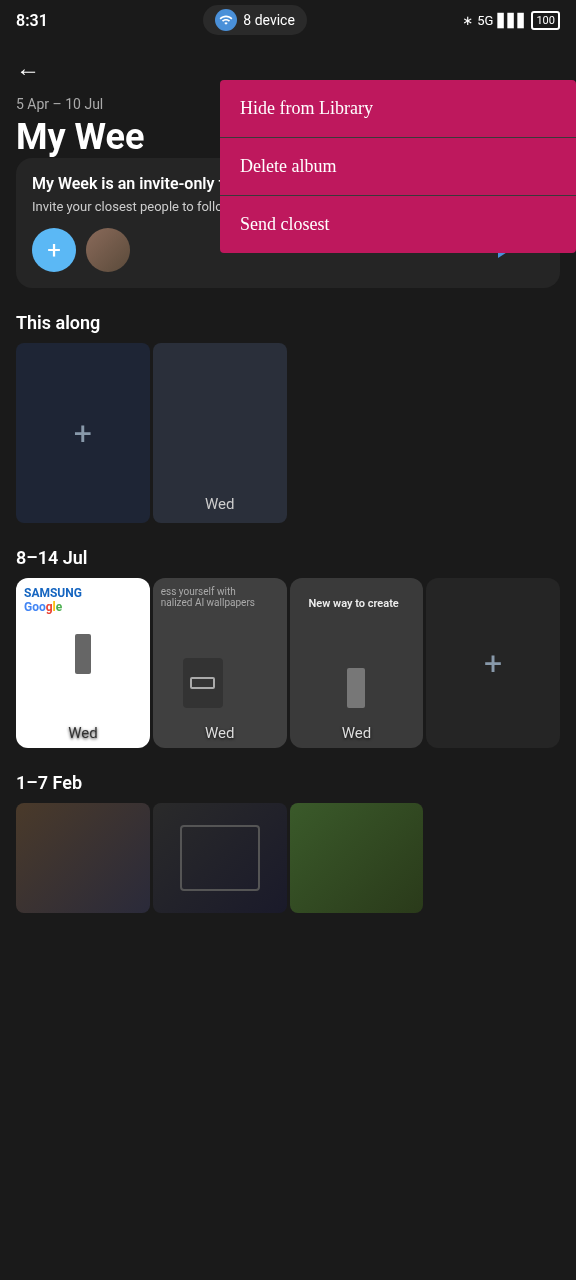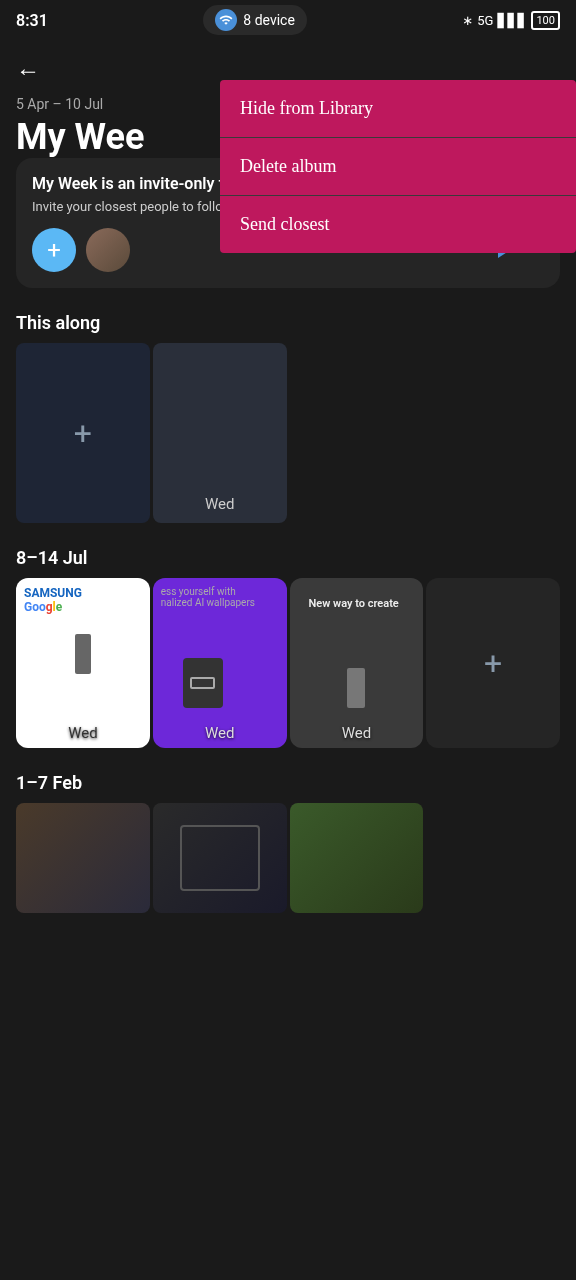--- a/index.html
+++ b/index.html
@@ -406,21 +406,21 @@
 
   <div class="jul-cell samsung-cell">
     <div class="cell-content" style="flex-direction:column; background:#fff; padding:8px; align-items:flex-start; justify-content:flex-start;">
       <div style="font-size:12px; font-weight:700; color:#1565c0;">SAMSUNG</div>
       <div style="font-size:12px; font-weight:700; color:#4285f4;">Goo<span style="color:#ea4335">g</span><span style="color:#fbbc05">l</span><span style="color:#4caf50">e</span></div>
       <div style="margin-top:auto; width:16px; height:40px; background:#666; border-radius:2px; align-self:center; margin-top:20px;"></div>
     </div>
     <span class="day-label" style="color:#333;">Wed</span>
   </div>
 
-  <div class="jul-cell" style="background:#6d28d9;">
+  <div class="jul-cell" style="background:#404040;">
     <div style="padding:8px; font-size:10px; color:#aaa;">ess yourself with<br>nalized AI wallpapers</div>
     <div style="position:absolute; bottom:40px; left:30px; width:40px; height:50px; background:#333; border-radius:4px; display:flex; align-items:center; justify-content:center;">
       <div style="width:25px; height:12px; border:2px solid #aaa; border-radius:2px;"></div>
     </div>
     <span class="day-label">Wed</span>
   </div>
 
   <div class="jul-cell" style="background:#3a3a3a;">
     <div style="padding:19px; font-size:11px; color:#eee; font-weight:600;">New way to create</div>
     <div style="position:absolute; bottom:40px; left:50%; transform:translateX(-50%); width:18px; height:40px; background:#777; border-radius:2px;"></div>

